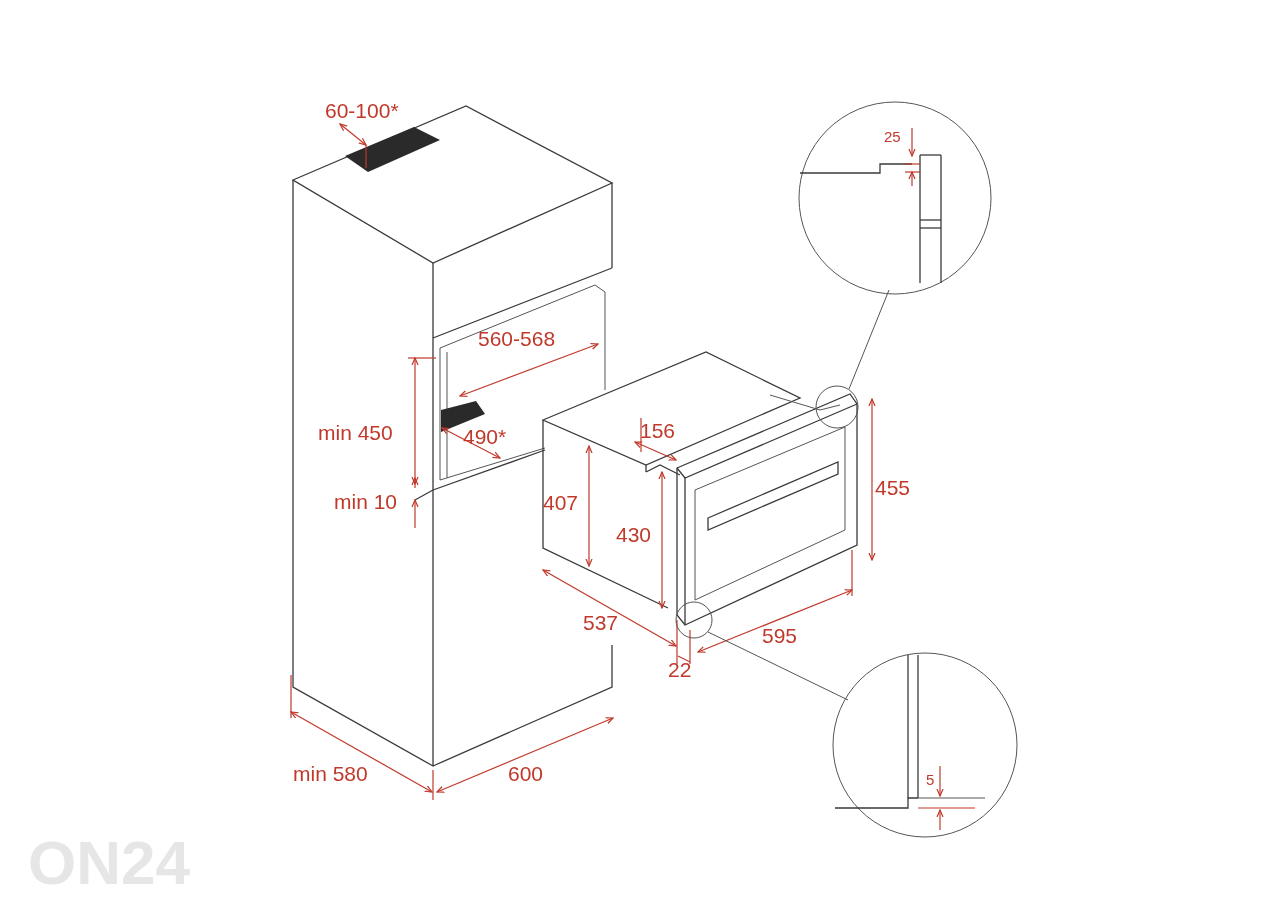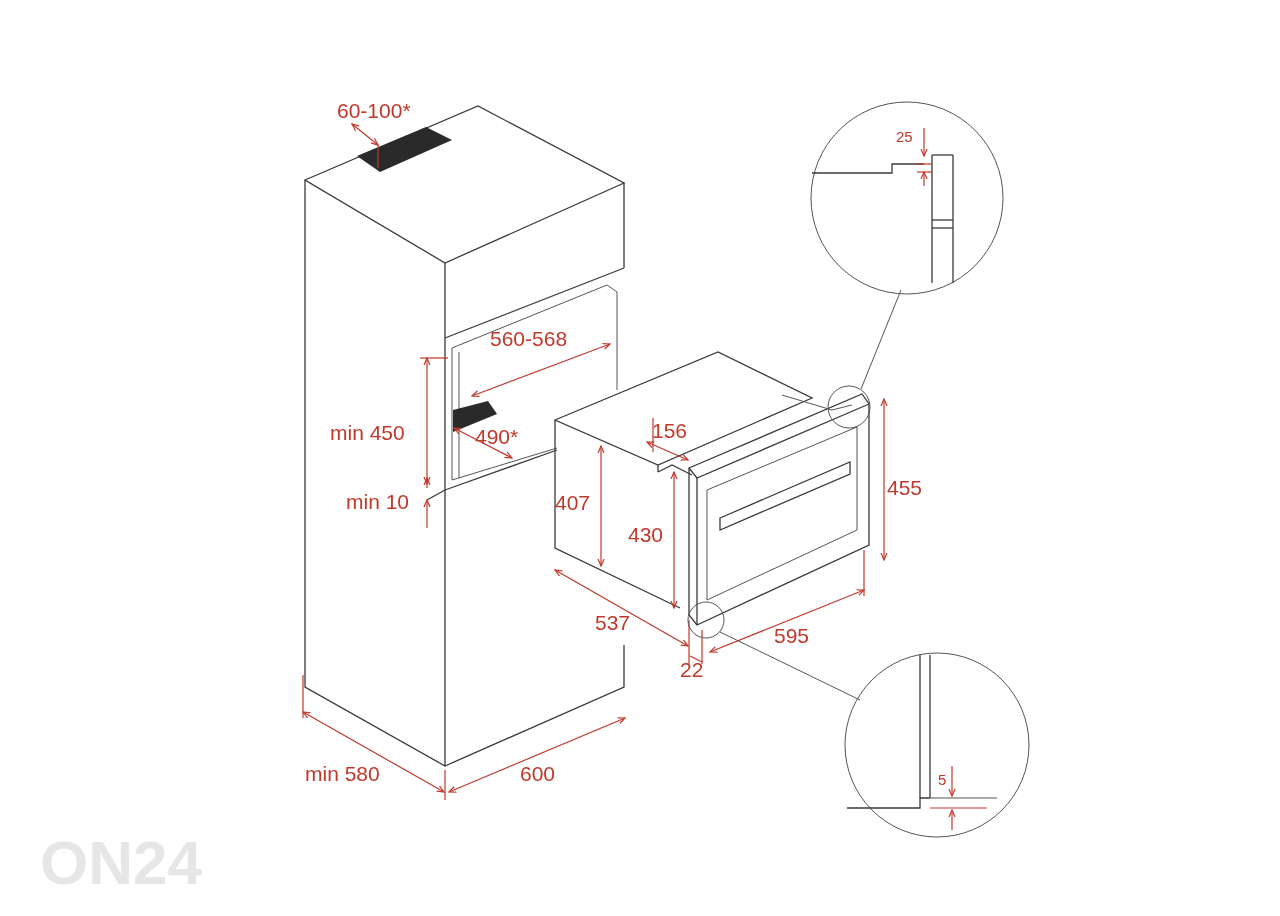--- a/index.html
+++ b/index.html
@@ -1,17 +1,17 @@
 <!DOCTYPE html>
 <html><head>
 <meta charset="utf-8">
 <style>
   html, body { margin: 0; padding: 0; background: #ffffff; }
   body { width: 1280px; height: 916px; position: relative; overflow: hidden; font-family: "Liberation Sans", sans-serif; }
-  #stage { position: absolute; left: 12px; top: 0; width: 1152px; height: 916px; }
+  #stage { position: absolute; left: 0; top: 0; width: 1152px; height: 916px; }
   svg text { font-family: "Liberation Sans", sans-serif; }
   .ln { stroke: #3a3a3a; stroke-width: 1.3; fill: none; }
   .lnt { stroke: #555; stroke-width: 1; fill: none; }
   .dim { stroke: #c0392b; stroke-width: 1.2; fill: none; }
   .lbl { fill: #c0392b; font-size: 21px; }
   .lbl-s { fill: #c0392b; font-size: 15px; }
   .wm { fill: #e6e6e6; font-size: 62px; font-weight: bold; }
 </style>
 </head>
 <body>

